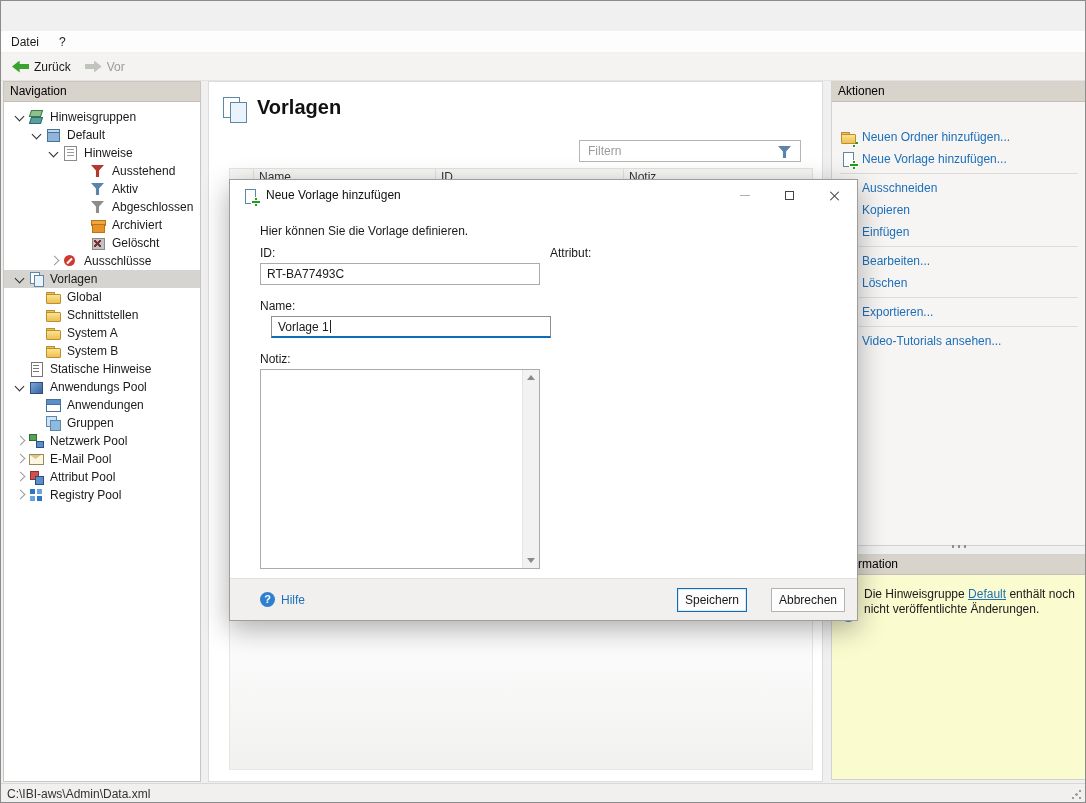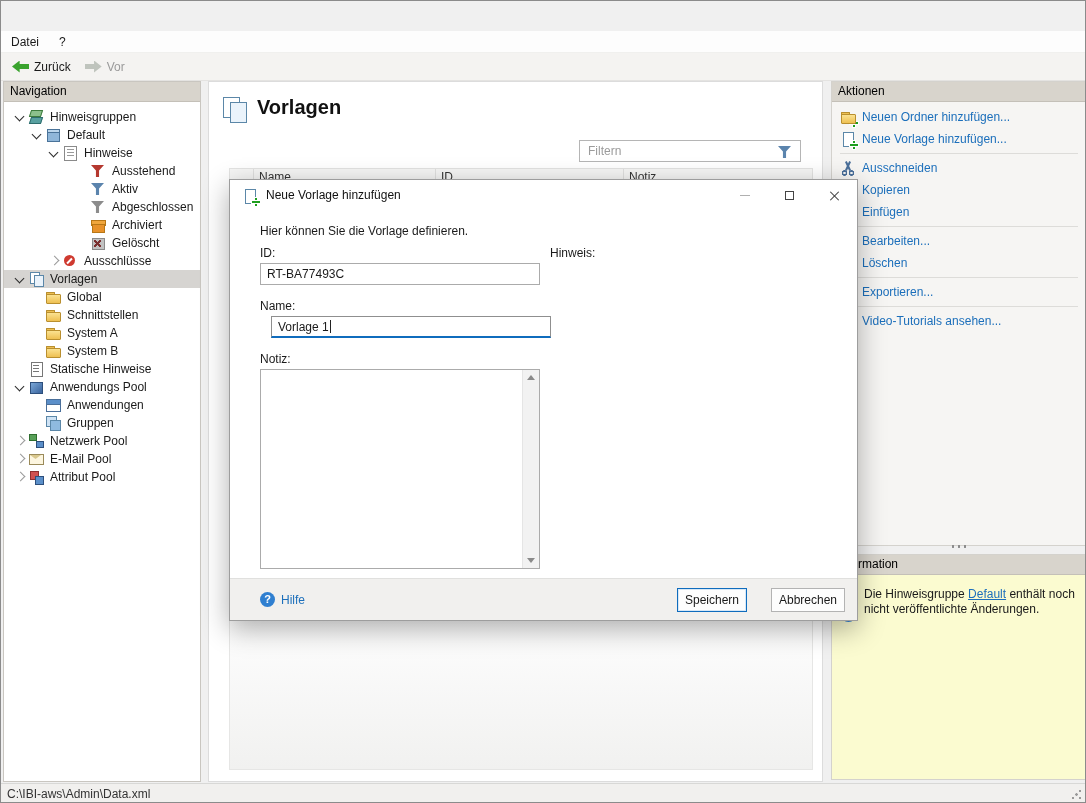--- a/index.html
+++ b/index.html
@@ -116,21 +116,21 @@
   .filter-box input::placeholder{color:#9b9b9b}
   .filter-funnel{position:absolute;right:3px;top:3px}
   .thead{position:absolute;left:20px;top:86px;width:584px;height:19px;background:#f6f6f5;border:1px solid #e3e3e2;display:flex}
   .th{border-right:1px solid #e0e0df;line-height:17px;padding-left:5px;color:#333;overflow:hidden}
   .th.c0{width:24px}.th.c1{width:182px}.th.c2{width:188px}.th.c3{flex:1;border-right:none}
   .tbody{position:absolute;left:20px;top:105px;width:584px;height:583px;border:1px solid #e6e6e5;border-top:none;
          background:linear-gradient(180deg,#ffffff 72%,#f1f1f0 100%)}
 
   
   .actions-panel{position:absolute;left:830px;top:80px;width:256px;height:465px;background:#f6f5f3;border:1px solid #d4d2cd}
-  .act-list{padding-top:4px}
+  .act-list{padding-top:24px}
   .act-item{display:flex;align-items:center;height:22px;padding-left:8px;color:#1c6fbb;cursor:default;white-space:nowrap}
   .act-item .icon16{margin-right:6px}
   .act-sep{height:1px;background:#dddcd9;margin:3px 8px}
   .splitgrip{position:absolute;left:830px;top:541px;width:256px;height:8px;display:flex;align-items:center;justify-content:center}
   .splitgrip i{width:16px;height:3px;background:
       radial-gradient(circle at 2px 1.5px,#8a8a8a 0 1.1px,transparent 1.4px),
       radial-gradient(circle at 8px 1.5px,#8a8a8a 0 1.1px,transparent 1.4px),
       radial-gradient(circle at 14px 1.5px,#8a8a8a 0 1.1px,transparent 1.4px)}
 
   
@@ -297,20 +297,25 @@
       <div class="tree-row lvl0">
           <span class="chev col"></span>
           <span class="icon16 ic-mail"></span>
           <span class="tlabel">E-Mail Pool</span>
         </div>
       <div class="tree-row lvl0">
           <span class="chev col"></span>
           <span class="icon16 ic-attrib"></span>
           <span class="tlabel">Attribut Pool</span>
         </div>
+      <div class="tree-row lvl0">
+          <span class="chev col"></span>
+          <span class="icon16 ic-registry"></span>
+          <span class="tlabel">Registry Pool</span>
+        </div>
     </div>
   </div>
 
   <div class="content-panel">
     <span class="ic-pages-lg"></span>
     <div class="content-title">Vorlagen</div>
     <div class="filter-box">
       <input type="text" placeholder="Filtern" style="">
       <span class="icon16 ic-funnel f-blue filter-funnel"></span>
     </div>
@@ -417,21 +422,21 @@
     <div class="fld focused" style="left:41px;top:136px;width:280px"><span>Vorlage 1</span><span class="caret"></span></div>
 
     <div class="fld-label" style="left:30px;top:172px">Notiz:</div>
     <div class="notiz-box">
       <div class="sbar">
         <div class="sb-btn sb-up"></div>
         <div class="sb-btn sb-down"></div>
       </div>
     </div>
 
-    <div class="fld-label" style="left:320px;top:66px">Hinweis:</div>
+    <div class="fld-label" style="left:320px;top:66px">Attribut:</div>
 
     <div class="dlg-footer">
       <div class="help-link">
         <span class="icon16 ic-help" style="margin:0"></span>
         <span>Hilfe</span>
       </div>
       <div class="btn btn-save">Speichern</div>
       <div class="btn btn-cancel">Abbrechen</div>
     </div>
   </div>

